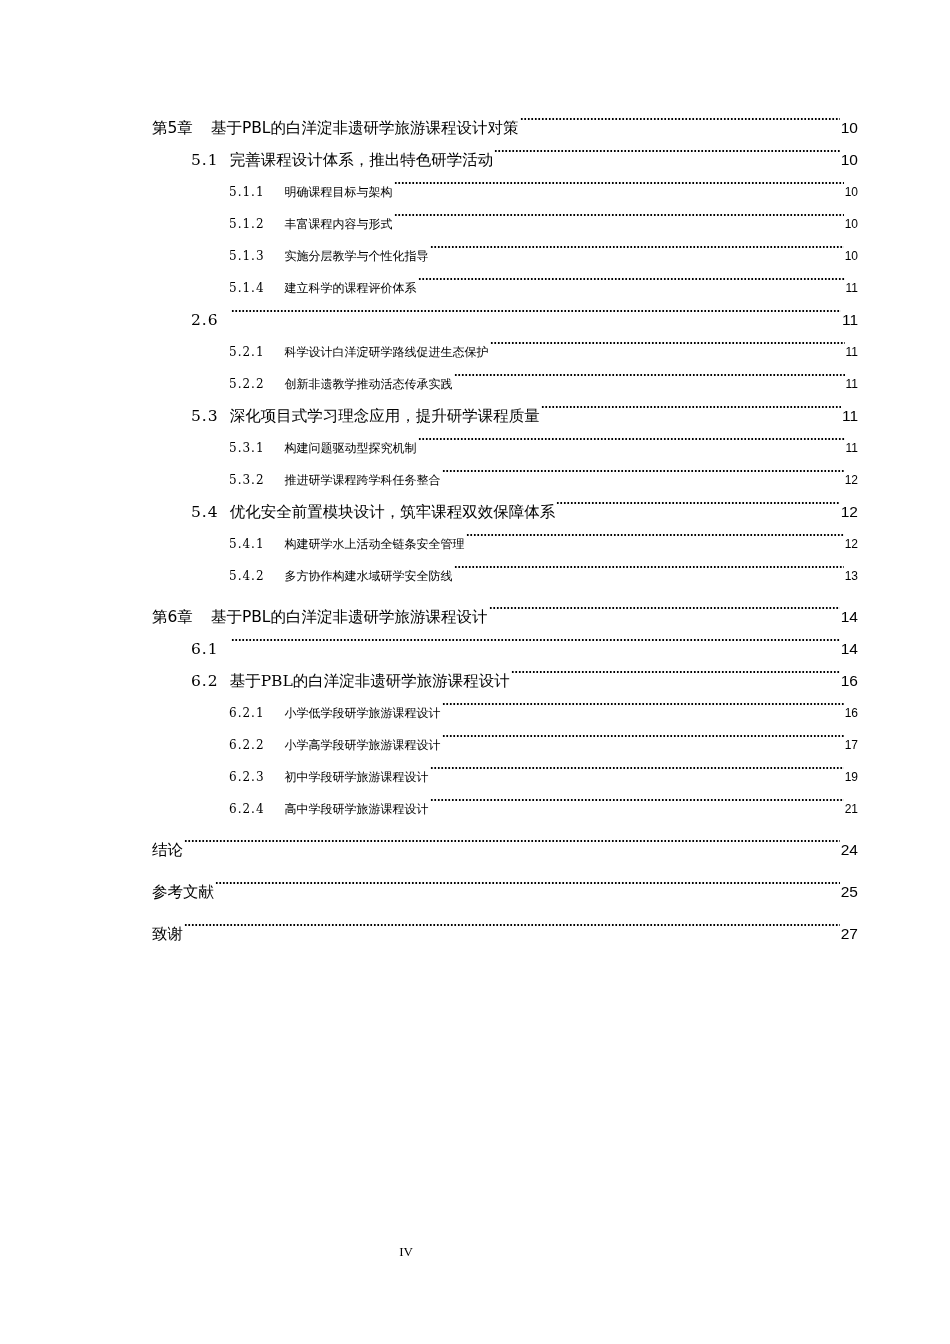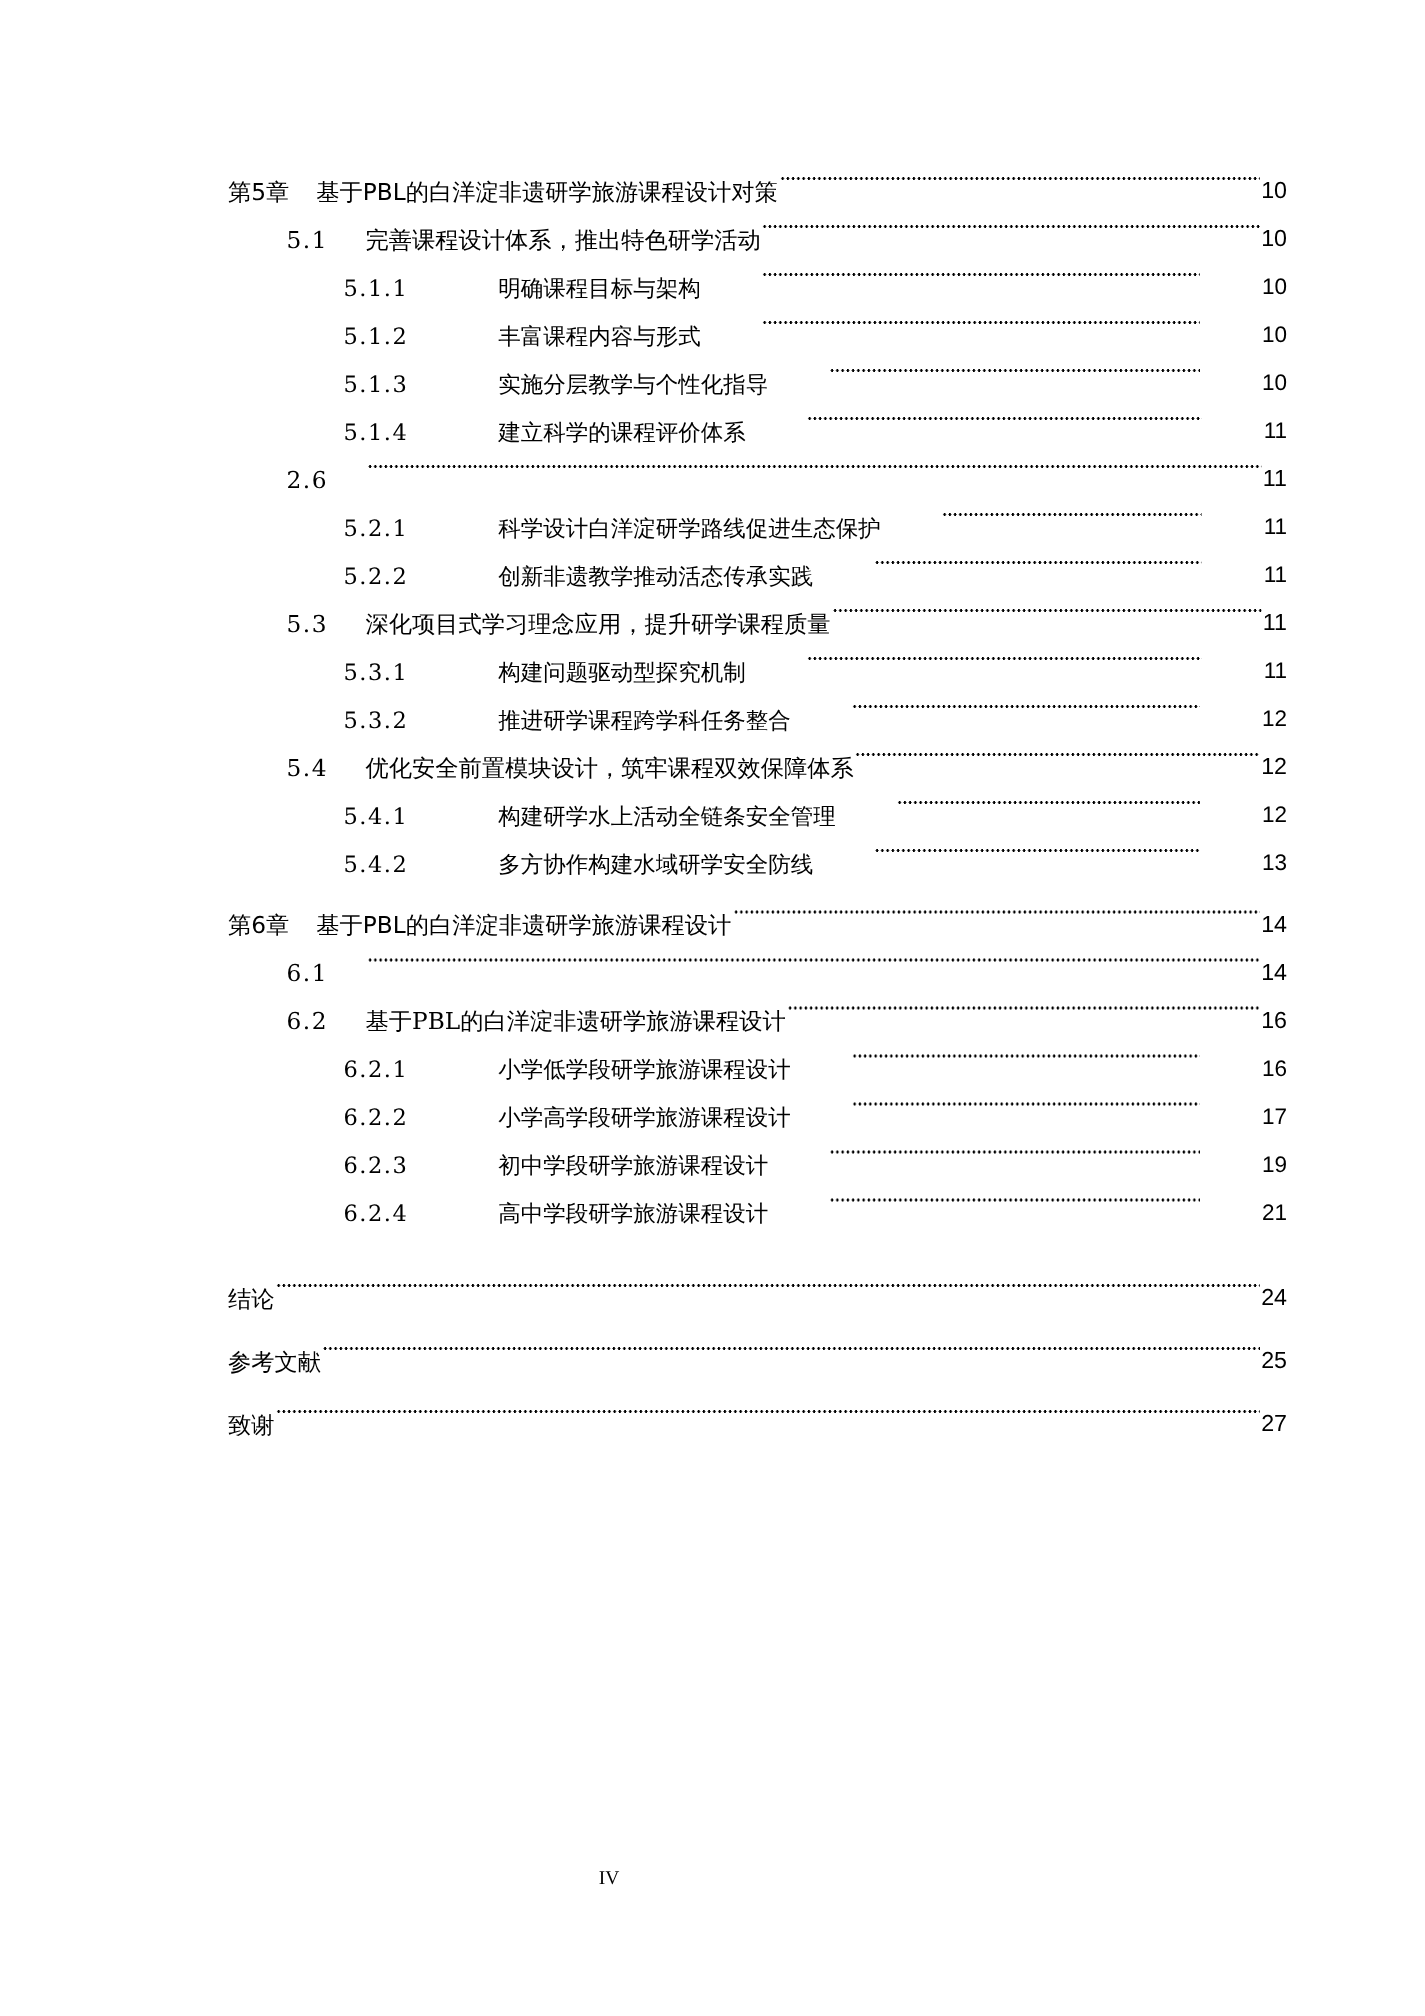--- a/index.html
+++ b/index.html
@@ -5,35 +5,35 @@
   html, body { margin:0; padding:0; background:#ffffff; }
   body { width:950px; height:1344px; position:relative; overflow:hidden; color:#000; }
   .toc { position:absolute; left:152px; top:118px; width:706px; }
   .row {
     position:absolute; left:0; right:0; height:24px;
     display:flex; white-space:nowrap;
     font-size:16px; line-height:20px;
   }
   .row.l1 { font-family:"DejaVu Sans", "Liberation Sans", sans-serif; font-size:15.5px; }
   .row.l2 { padding-left:39px; font-family:"DejaVu Serif", "Liberation Serif", serif; font-size:15.5px; }
-  .row.l3 { padding-left:77px; font-family:"DejaVu Serif", "Liberation Serif", serif; font-size:15px;gap:40px; }
+  .row.l3 { padding-left:77px; font-family:"DejaVu Serif", "Liberation Serif", serif; font-size:12px; }
   .num { display:inline-block; }
   .l1 .num { margin-right:18px; }
-  .l2 .num { margin-right:25px; letter-spacing:1px; }
+  .l2 .num { margin-right:11px; letter-spacing:1px; }
   .l3 .num { margin-right:20px; letter-spacing:1px; }
   .title { flex:0 0 auto; }
   .leader {
     flex:1 1 auto; margin:0 1px 4px 1px; height:2px;
     background-image: radial-gradient(circle, #000 0.8px, transparent 1px);
     background-size:3.5px 2px; background-repeat:repeat-x;
   }
   .page { flex:0 0 auto; }
   .row.l1 .page, .row.plain .page { font-family:"Liberation Sans", sans-serif; }
   .row.l2 .page, .row.l3 .page { font-family:"Liberation Sans", sans-serif; }
-  .row.plain { font-family:"DejaVu Sans", "Liberation Sans", sans-serif; font-size:15.5px;margin-top:16px; }
+  .row.plain { font-family:"DejaVu Sans", "Liberation Sans", sans-serif; font-size:15.5px; }
   .footer {
     position:absolute; top:1244px; left:0; width:812px; text-align:center;
     font-family:"Liberation Serif", serif; font-size:13px;
   }
 </style>
 </head>
 <body>
 
 <div class="toc">
 

